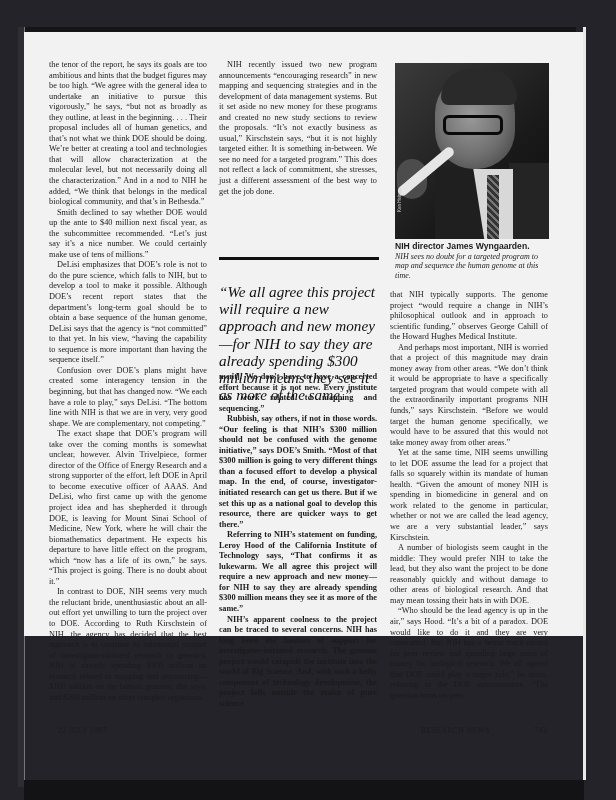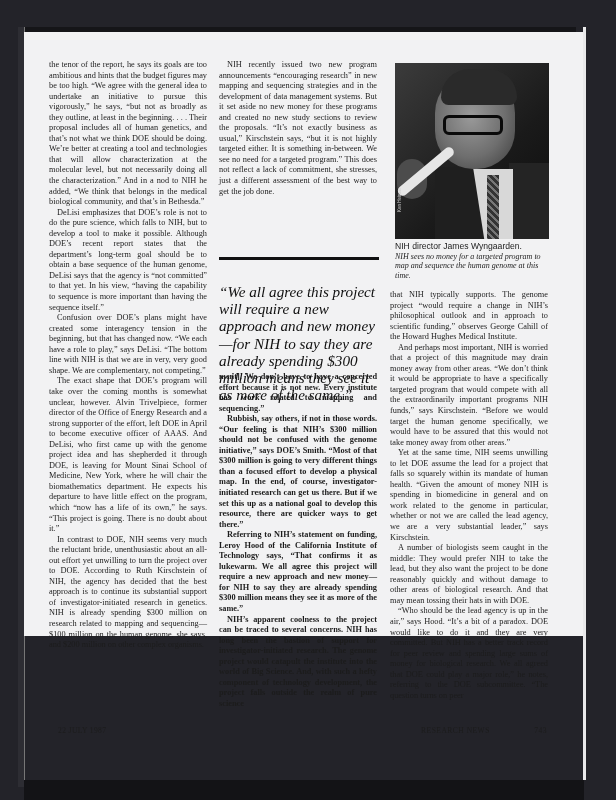--- a/index.html
+++ b/index.html
@@ -95,21 +95,21 @@
       position: absolute; left: 373px; top: 180px;
       font-family: "Liberation Sans", sans-serif; font-size: 4.5px; color: #ccc;
       transform: rotate(-90deg); transform-origin: left top;
       white-space: nowrap;
     }
     .caption {
       position: absolute; left: 371px; top: 210px; width: 156px;
       font-size: 8px; line-height: 9.6px;
     }
     .caption .cap-title {
-      font-family: "Liberation Sans", sans-serif; font-weight: normal; font-size: 8.6px;
+      font-family: "Liberation Sans", sans-serif; font-weight: bold; font-size: 8.6px;
       display: block;
     }
     .caption .cap-body { font-style: italic; }
     .footer-left {
       position: absolute; left: 34px; top: 694px;
       font-size: 7.5px; letter-spacing: 0.4px; font-variant: small-caps;
     }
     .footer-right {
       position: absolute; right: 36px; top: 694px;
       font-size: 7.5px; letter-spacing: 0.5px; font-variant: small-caps;
@@ -121,20 +121,21 @@
 
 <div class="frame-top"></div>
 <div class="frame-left"></div>
 <div class="frame-bottom"></div>
 <div class="page-edge"></div>
 
 <div class="page">
 
   <div class="col col1">
     <p class="noindent">the tenor of the report, he says its goals are too ambitious and hints that the budget figures may be too high. “We agree with the general idea to undertake an initiative to pursue this vigorously,” he says, “but not as broadly as they outline, at least in the beginning. . . . Their proposal includes all of human genetics, and that’s not what we think DOE should be doing. We’re better at creating a tool and technologies that will allow characterization at the molecular level, but not necessarily doing all the characterization.” And in a nod to NIH he added, “We think that belongs in the medical biological community, and that’s in Bethesda.”</p>
+    <p>Smith declined to say whether DOE would up the ante to $40 million next fiscal year, as the subcommittee recommended. “Let’s just say it’s a nice number. We could certainly make use of tens of millions.”</p>
     <p>DeLisi emphasizes that DOE’s role is not to do the pure science, which falls to NIH, but to develop a tool to make it possible. Although DOE’s recent report states that the department’s long-term goal should be to obtain a base sequence of the human genome, DeLisi says that the agency is “not committed” to that yet. In his view, “having the capability to sequence is more important than having the sequence itself.”</p>
     <p>Confusion over DOE’s plans might have created some interagency tension in the beginning, but that has changed now. “We each have a role to play,” says DeLisi. “The bottom line with NIH is that we are in very, very good shape. We are complementary, not competing.”</p>
     <p>The exact shape that DOE’s program will take over the coming months is somewhat unclear, however. Alvin Trivelpiece, former director of the Office of Energy Research and a strong supporter of the effort, left DOE in April to become executive officer of AAAS. And DeLisi, who first came up with the genome project idea and has shepherded it through DOE, is leaving for Mount Sinai School of Medicine, New York, where he will chair the biomathematics department. He expects his departure to have little effect on the program, which “now has a life of its own,” he says. “This project is going. There is no doubt about it.”</p>
     <p>In contrast to DOE, NIH seems very much the reluctant bride, unenthusiastic about an all-out effort yet unwilling to turn the project over to DOE. According to Ruth Kirschstein of NIH, the agency has decided that the best approach is to continue its substantial support of investigator-initiated research in genetics. NIH is already spending $300 million on research related to mapping and sequencing—$100 million on the human genome, she says, and $200 million on other complex organisms.</p>
   </div>
 
   <div class="col col2">
     <p>NIH recently issued two new program announcements “encouraging research” in new mapping and sequencing strategies and in the development of data management systems. But it set aside no new money for these programs and created no new study sections to review the proposals. “It’s not exactly business as usual,” Kirschstein says, “but it is not highly targeted either. It is something in-between. We see no need for a targeted program.” This does not reflect a lack of commitment, she stresses, just a different assessment of the best way to get the job done.</p>
   </div>
 
@@ -155,21 +156,21 @@
     <div class="suit"></div>
     <div class="head"></div>
     <div class="hair"></div>
     <div class="glasses"></div>
     <div class="mic"></div>
   </div>
   <div class="credit">Ken Heinen</div>
 
   <div class="caption">
     <span class="cap-title">NIH director James Wyngaarden.</span>
-    <span class="cap-body">NIH sees no money for a targeted program to map and sequence the human genome at this time.</span>
+    <span class="cap-body">NIH sees no doubt for a targeted program to map and sequence the human genome at this time.</span>
   </div>
 
   <div class="col col3">
     <p class="noindent">that NIH typically supports. The genome project “would require a change in NIH’s philosophical outlook and in approach to scientific funding,” observes George Cahill of the Howard Hughes Medical Institute.</p>
     <p>And perhaps most important, NIH is worried that a project of this magnitude may drain money away from other areas. “We don’t think it would be appropriate to have a specifically targeted program that would compete with all the extraordinarily important programs NIH funds,” says Kirschstein. “Before we would target the human genome specifically, we would have to be assured that this would not take money away from other areas.”</p>
     <p>Yet at the same time, NIH seems unwilling to let DOE assume the lead for a project that falls so squarely within its mandate of human health. “Given the amount of money NIH is spending in biomedicine in general and on work related to the genome in particular, whether or not we are called the lead agency, we are a very substantial leader,” says Kirschstein.</p>
     <p>A number of biologists seem caught in the middle: They would prefer NIH to take the lead, but they also want the project to be done reasonably quickly and without damage to other areas of biological research. And that may mean tossing their hats in with DOE.</p>
     <p>“Who should be the lead agency is up in the air,” says Hood. “It’s a bit of a paradox. DOE would like to do it and they are very committed. But NIH has a better track record for peer review and spending large sums of money for biological research. We all agreed that DOE could play a major role,” he notes, referring to the DOE subcommittee. “The question turns on peer</p>
   </div>
 

